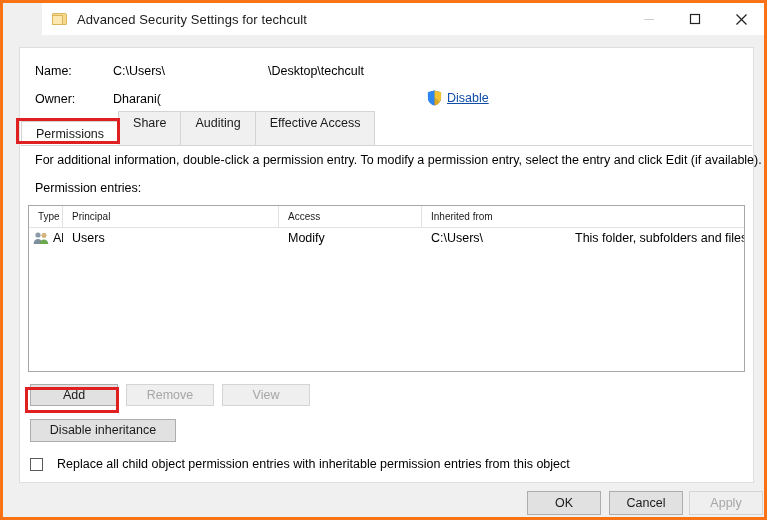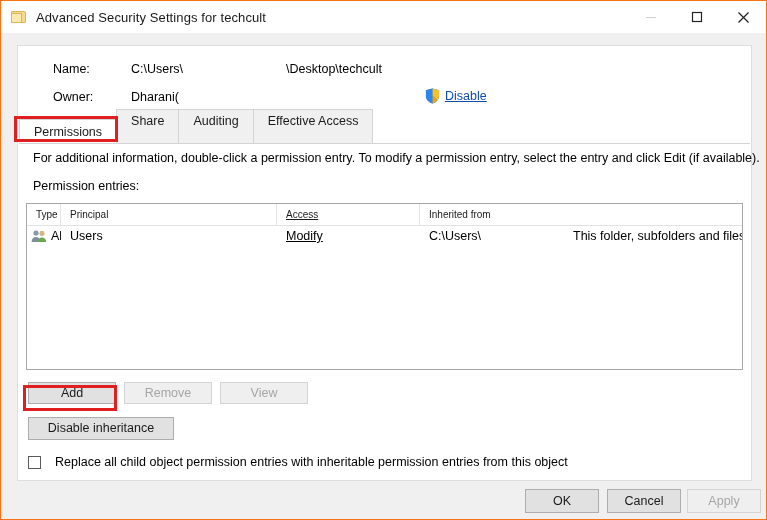--- a/index.html
+++ b/index.html
@@ -15,22 +15,23 @@
     color: #000000;
     overflow: hidden;
   }
 
   
   #window {
     position: relative;
     width: 767px;
     height: 520px;
     background: #f0f0f0;
-    border: 1px solid #f97316;
-    box-sizing: border-box;
+    border: 3px solid #f97316;
+    box-sizing: border-box;
+    padding-left: 39px;
   }
 
   
   #titlebar {
     position: relative;
     height: 32px;
     background: #ffffff;
     display: flex;
     align-items: center;
   }
@@ -94,21 +95,20 @@
   }
 
   
   .info-row {
     position: absolute;
     left: 15px;
     display: flex;
     align-items: flex-start;
     white-space: nowrap;
     font-size: 12.5px;
-    margin-left: 20px;
   }
   #row-name  { top: 16px; }
   #row-owner { top: 44px; }
   .info-label { width: 78px; flex: 0 0 auto; }
   .info-value-a { width: 155px; flex: 0 0 auto; }
   .info-value-b { flex: 0 0 auto; }
 
   #change-link-wrap {
     position: absolute;
     left: 407px;
@@ -199,21 +199,21 @@
     padding-left: 9px;
     box-sizing: border-box;
     border-right: 1px solid #e2e2e2;
     white-space: nowrap;
     color: #1a1a1a;
     overflow: hidden;
   }
   .hcell:last-child { border-right: none; }
   .c-type    { width: 34px; }
   .c-princ   { width: 216px; }
-  .c-access  { width: 143px; text-decoration: underline; }
+  .c-access  { width: 143px; }
   .c-inherit { width: 144px; }
   .c-applies { width: 178px; }
 
   .lrow {
     display: flex;
     height: 20px;
     align-items: center;
   }
   .bcell {
     font-size: 12.5px;

